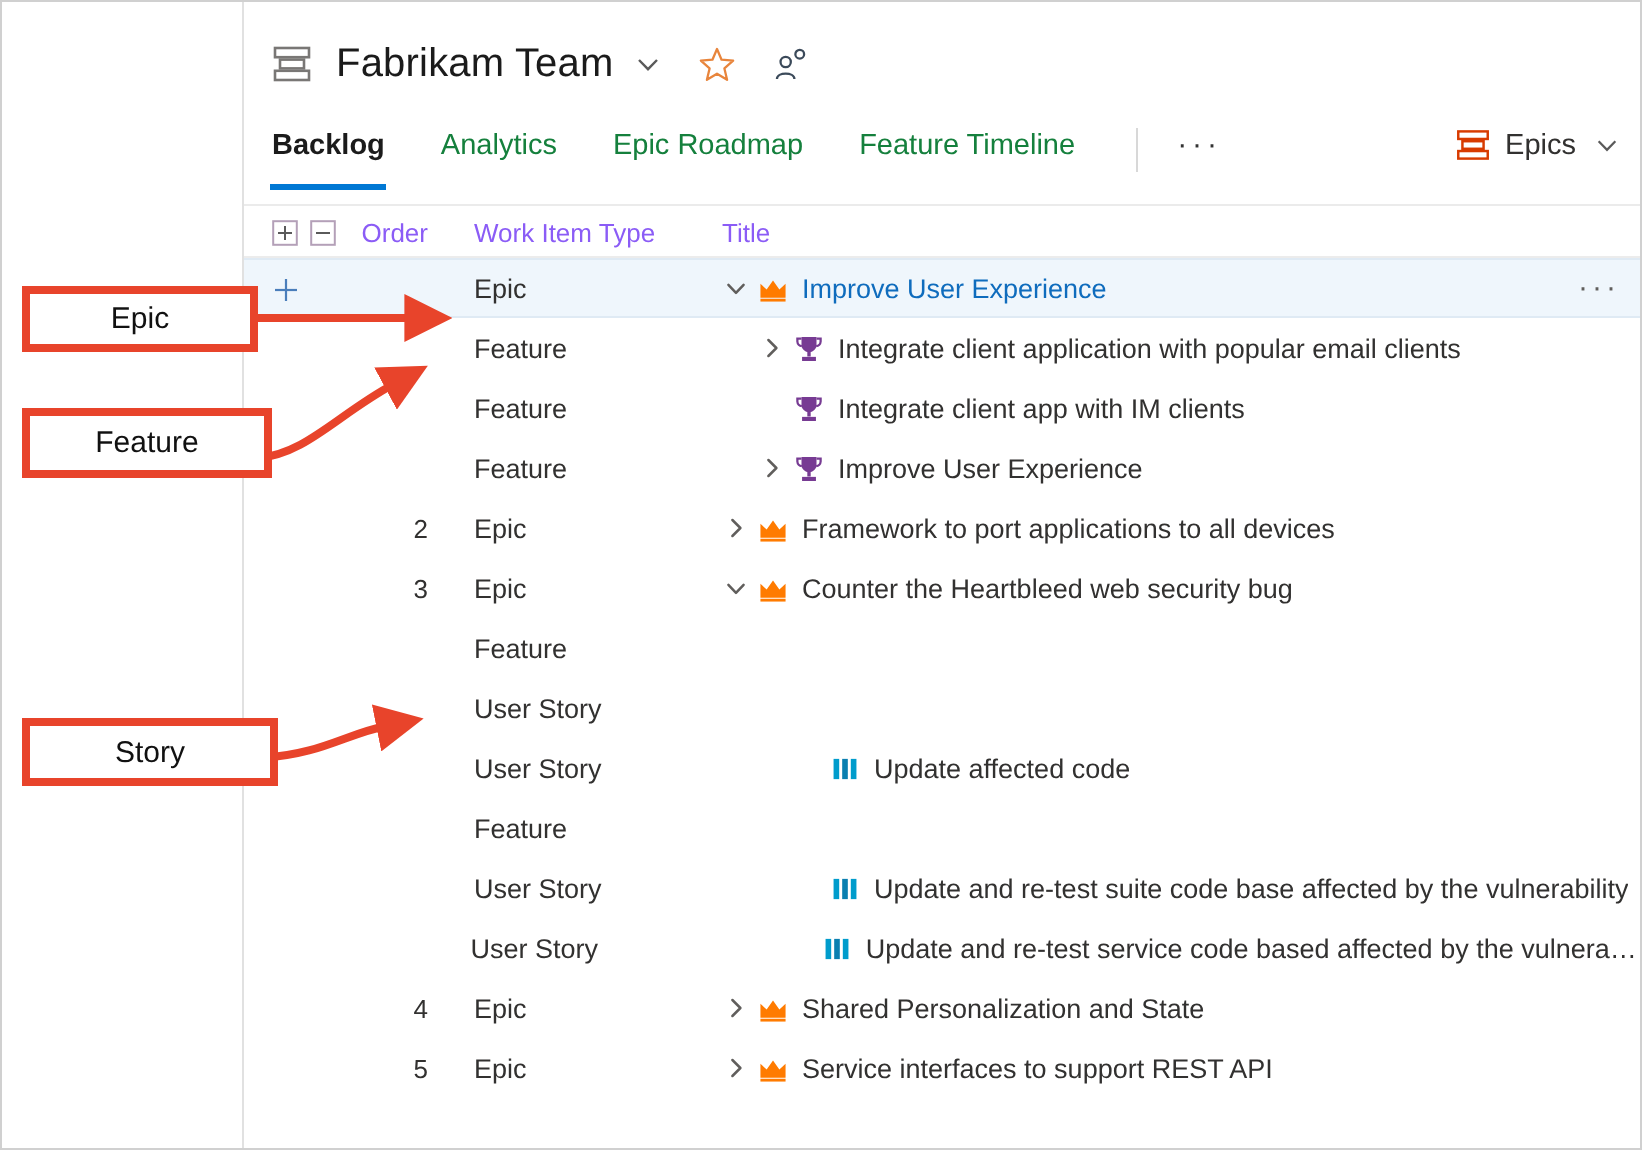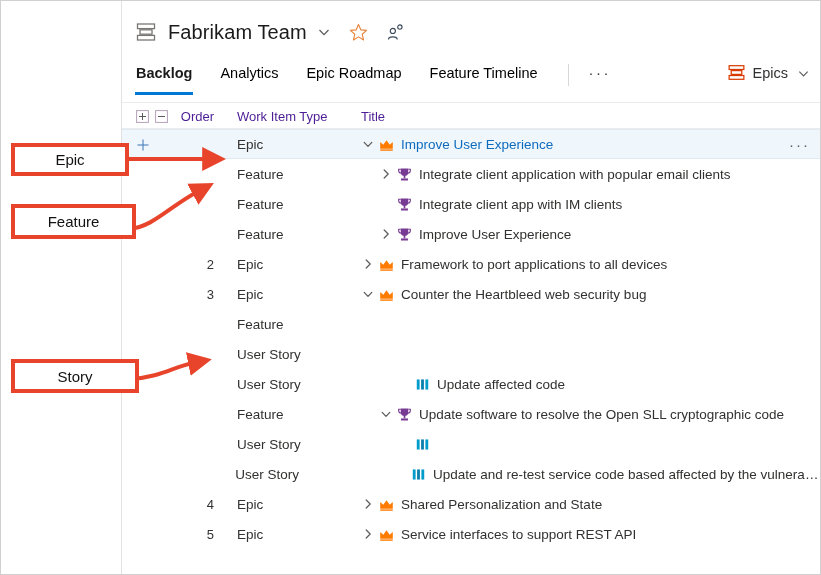--- a/index.html
+++ b/index.html
@@ -94,21 +94,21 @@
     position: absolute;
     left: 0;
     right: 0;
     bottom: 0;
     height: 1px;
     background: #ebebeb;
   }
   .tab {
     position: relative;
     font-size: 14.5px;
-    color: #000000;
+    color: #15803d;
     padding: 2px 0 14px 0;
     margin-right: 28px;
     white-space: nowrap;
     cursor: pointer;
   }
   .tab.active {
     font-weight: bold;
     color: #1b1b1b;
   }
   .tab.active:after {
@@ -147,21 +147,21 @@
   .epics-chev { width: 13px; height: 13px; margin-left: 9px; }
 
   
   .grid { position: relative; }
   .grid-head {
     position: relative;
     display: flex;
     align-items: center;
     height: 26px;
     font-size: 13px;
-    color: #4c1d95;
+    color: #8b5cf6;
   }
   .grid-head:after {
     content: "";
     position: absolute;
     left: 0; right: 0; bottom: 0;
     height: 1px;
     background: #ececec;
   }
   .col-ctl  { width: 52px; display: flex; align-items: center; padding-left: 14px; box-sizing: border-box; }
   .col-ctl .boxicon { width: 13px; height: 13px; margin-right: 6px; cursor: pointer; }
@@ -489,45 +489,33 @@
                   <rect x="6.5" y="2.6" width="3" height="10.8" fill="#0a7fb0"></rect>
                   <rect x="11.1" y="2.6" width="3" height="10.8" fill="#009ccc"></rect>
                 </svg></span>
               <span class="title-text">Update affected code</span>
             </div>
           </div>
           <div class="row">
             <div class="cell-ctl"></div>
             <div class="cell-order"></div>
             <div class="cell-type">Feature</div>
-            <div class="cell-title ind-1">
-              <span class="twisty"><svg viewBox="0 0 14 14" width="14" height="14">
-                  <polyline points="3.2,5.4 7,9.4 10.8,5.4" fill="none" stroke="#605e5c" stroke-width="1.25" stroke-linecap="round" stroke-linejoin="round"></polyline>
-                </svg></span>
-              <span class="wit-icon"><svg viewBox="0 0 16 16" width="15" height="15">
-                  <path d="M4 1.6 h8 v4.1 a4 4 0 0 1 -8 0 Z" fill="#773b93"></path>
-                  <path d="M4 2.4 H1.8 v1.6 a2.6 2.6 0 0 0 2.4 2.5" fill="none" stroke="#773b93" stroke-width="1.2"></path>
-                  <path d="M12 2.4 H14.2 v1.6 a2.6 2.6 0 0 1 -2.4 2.5" fill="none" stroke="#773b93" stroke-width="1.2"></path>
-                  <rect x="7.1" y="9.4" width="1.8" height="2.6" fill="#773b93"></rect>
-                  <rect x="4.3" y="12.2" width="7.4" height="2.2" fill="#773b93"></rect>
-                </svg></span>
-              <span class="title-text">Update software to resolve the Open SLL cryptographic code</span>
-            </div>
           </div>
           <div class="row">
             <div class="cell-ctl"></div>
             <div class="cell-order"></div>
             <div class="cell-type">User Story</div>
             <div class="cell-title ind-2">
               <span class="twisty empty"></span>
               <span class="wit-icon"><svg viewBox="0 0 16 16" width="15" height="15">
                   <rect x="1.9" y="2.6" width="3" height="10.8" fill="#009ccc"></rect>
                   <rect x="6.5" y="2.6" width="3" height="10.8" fill="#0a7fb0"></rect>
                   <rect x="11.1" y="2.6" width="3" height="10.8" fill="#009ccc"></rect>
                 </svg></span>
+              <span class="title-text">Update and re-test suite code base affected by the vulnerability</span>
             </div>
           </div>
           <div class="row">
             <div class="cell-ctl"></div>
             <div class="cell-order"></div>
             <div class="cell-type">User Story</div>
             <div class="cell-title ind-2">
               <span class="twisty empty"></span>
               <span class="wit-icon"><svg viewBox="0 0 16 16" width="15" height="15">
                   <rect x="1.9" y="2.6" width="3" height="10.8" fill="#009ccc"></rect>

